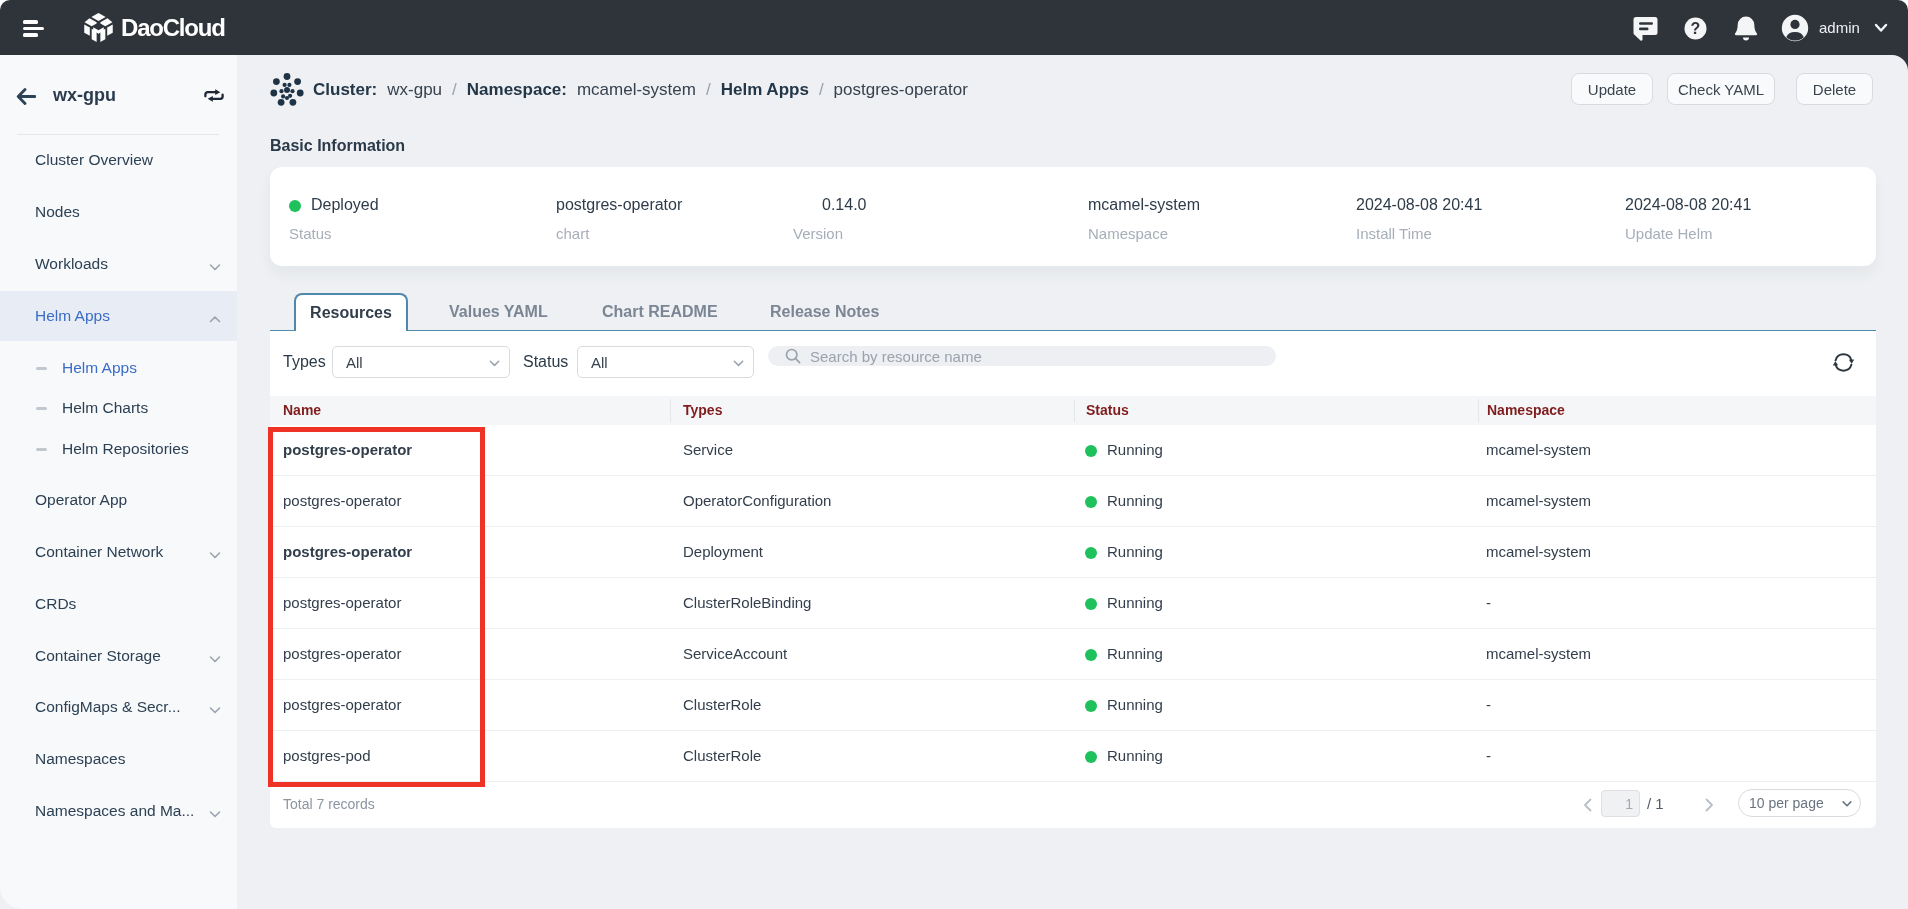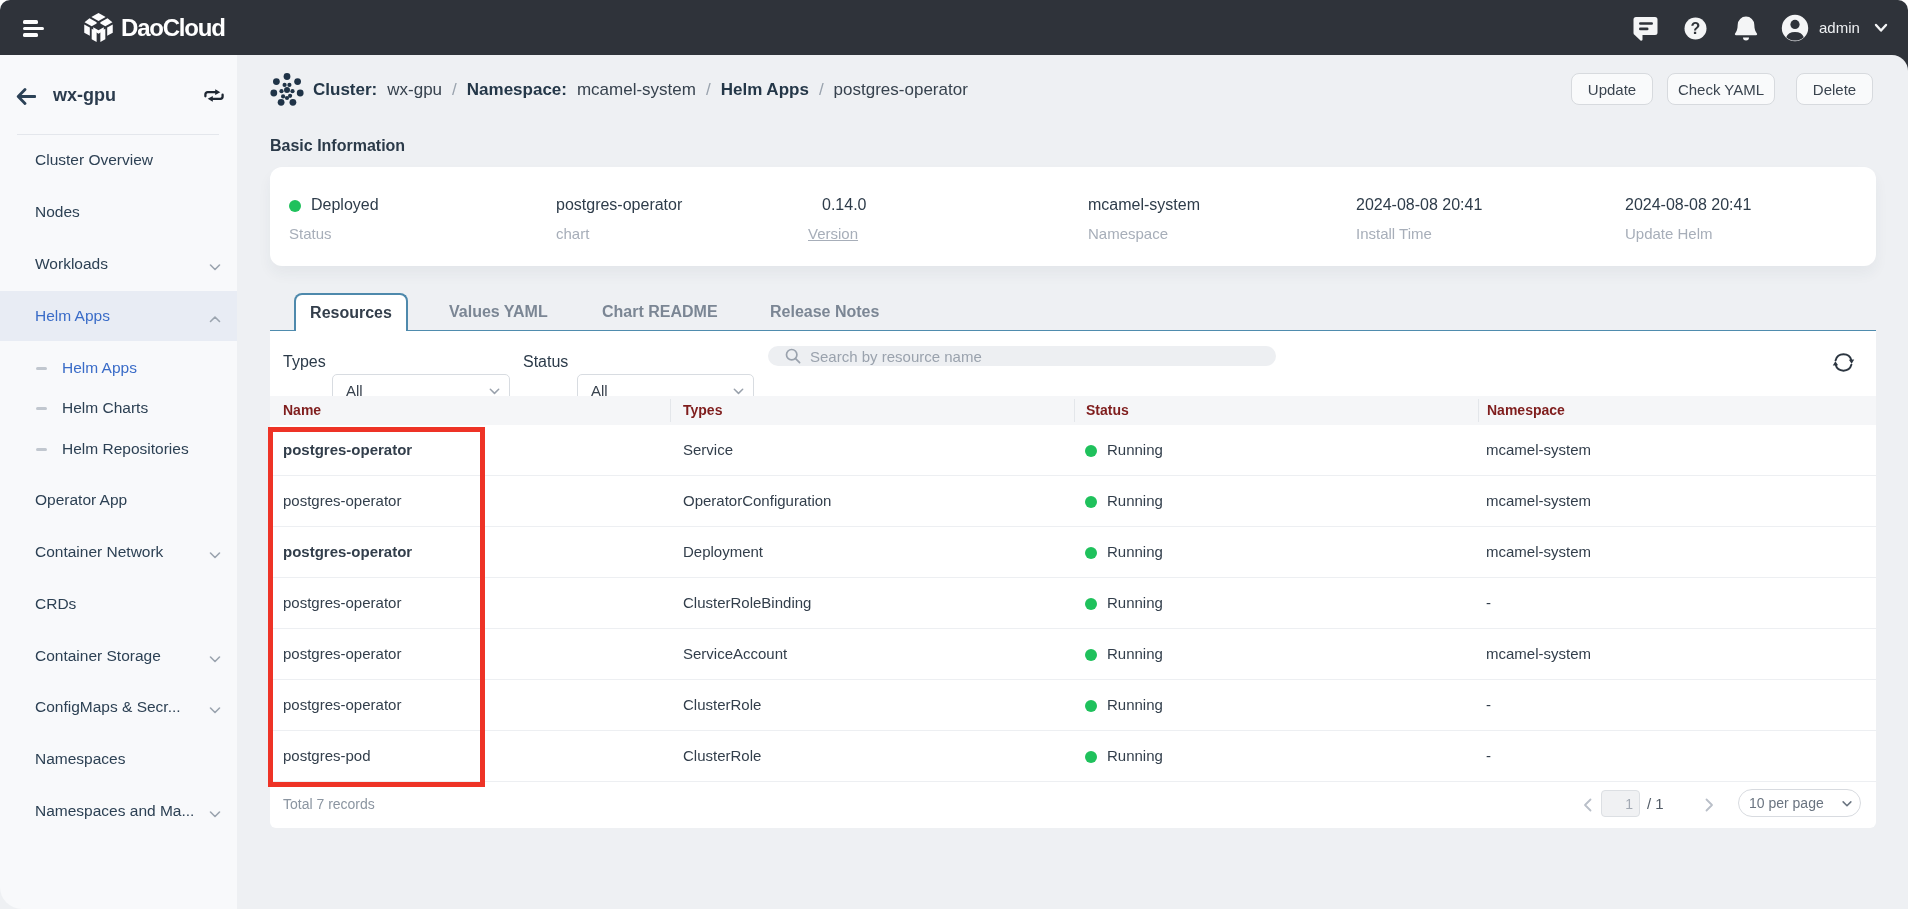--- a/index.html
+++ b/index.html
@@ -53,21 +53,21 @@
   border:2px solid #4e89ac; border-bottom:none; border-radius:8px 8px 0 0; z-index:6;
   display:flex; align-items:center; justify-content:center;
   font-size:16px; font-weight:700; color:#333e4b; }
 .itab { position:absolute; top:303px; font-size:16px; font-weight:700; color:#7b8694; white-space:nowrap; }
 
 #panel { position:absolute; left:270px; top:331px; width:1606px; height:497px; background:#fff;
   border-radius:0 0 6px 6px; }
 .flabel { position:absolute; top:353px; font-size:16px; color:#2b3a49; }
 .dd { position:absolute; top:346px; height:32px; background:#fff; border:1px solid #d8dce1;
   border-radius:5px; font-size:15px; color:#38424e; display:flex; align-items:center;
-  padding-left:13px;margin-top:28px; }
+  padding-left:13px; }
 #search { position:absolute; left:768px; top:346px; width:508px; height:20px; background:#edeff2;
   border-radius:16px; display:flex; align-items:center; padding-left:17px; }
 #search span { color:#9aa2ad; font-size:15px; margin-left:9px; }
 
 #thead { position:absolute; left:270px; top:396px; width:1606px; height:29px; background:#f5f6f8; }
 .th { position:absolute; top:6px; font-size:14px; font-weight:700; color:#7f1d1d; }
 .vsep { position:absolute; top:3px; width:1px; height:23px; background:#e3e6ea; }
 .trow { position:absolute; left:270px; width:1606px; height:51px; border-bottom:1px solid #edeff2;
   background:#fff; }
 .td { position:absolute; top:16px; font-size:15px; color:#323e4b; white-space:nowrap; }
@@ -221,21 +221,21 @@
   <div class="hbtn" style="left:1796px;width:77px;">Delete</div>
 
   <div id="bititle">Basic Information</div>
   <div id="card">
     <div class="dot" style="left:19px;top:33px;"></div>
     <div class="cv" style="left:41px;">Deployed</div>
       <div class="cl" style="left:19px;">Status</div>
     <div class="cv" style="left:286px;">postgres-operator</div>
       <div class="cl" style="left:286px;">chart</div>
     <div class="cv" style="left:552px;">0.14.0</div>
-      <div class="cl" style="left:538px;text-decoration:underline;">Version</div>
+      <div class="cl" style="left:523px;">Version</div>
     <div class="cv" style="left:818px;">mcamel-system</div>
       <div class="cl" style="left:818px;">Namespace</div>
     <div class="cv" style="left:1086px;">2024-08-08 20:41</div>
       <div class="cl" style="left:1086px;">Install Time</div>
     <div class="cv" style="left:1355px;">2024-08-08 20:41</div>
       <div class="cl" style="left:1355px;">Update Helm</div>
   </div>
 
   <div id="panel"></div>
   <div id="tabline"></div>

